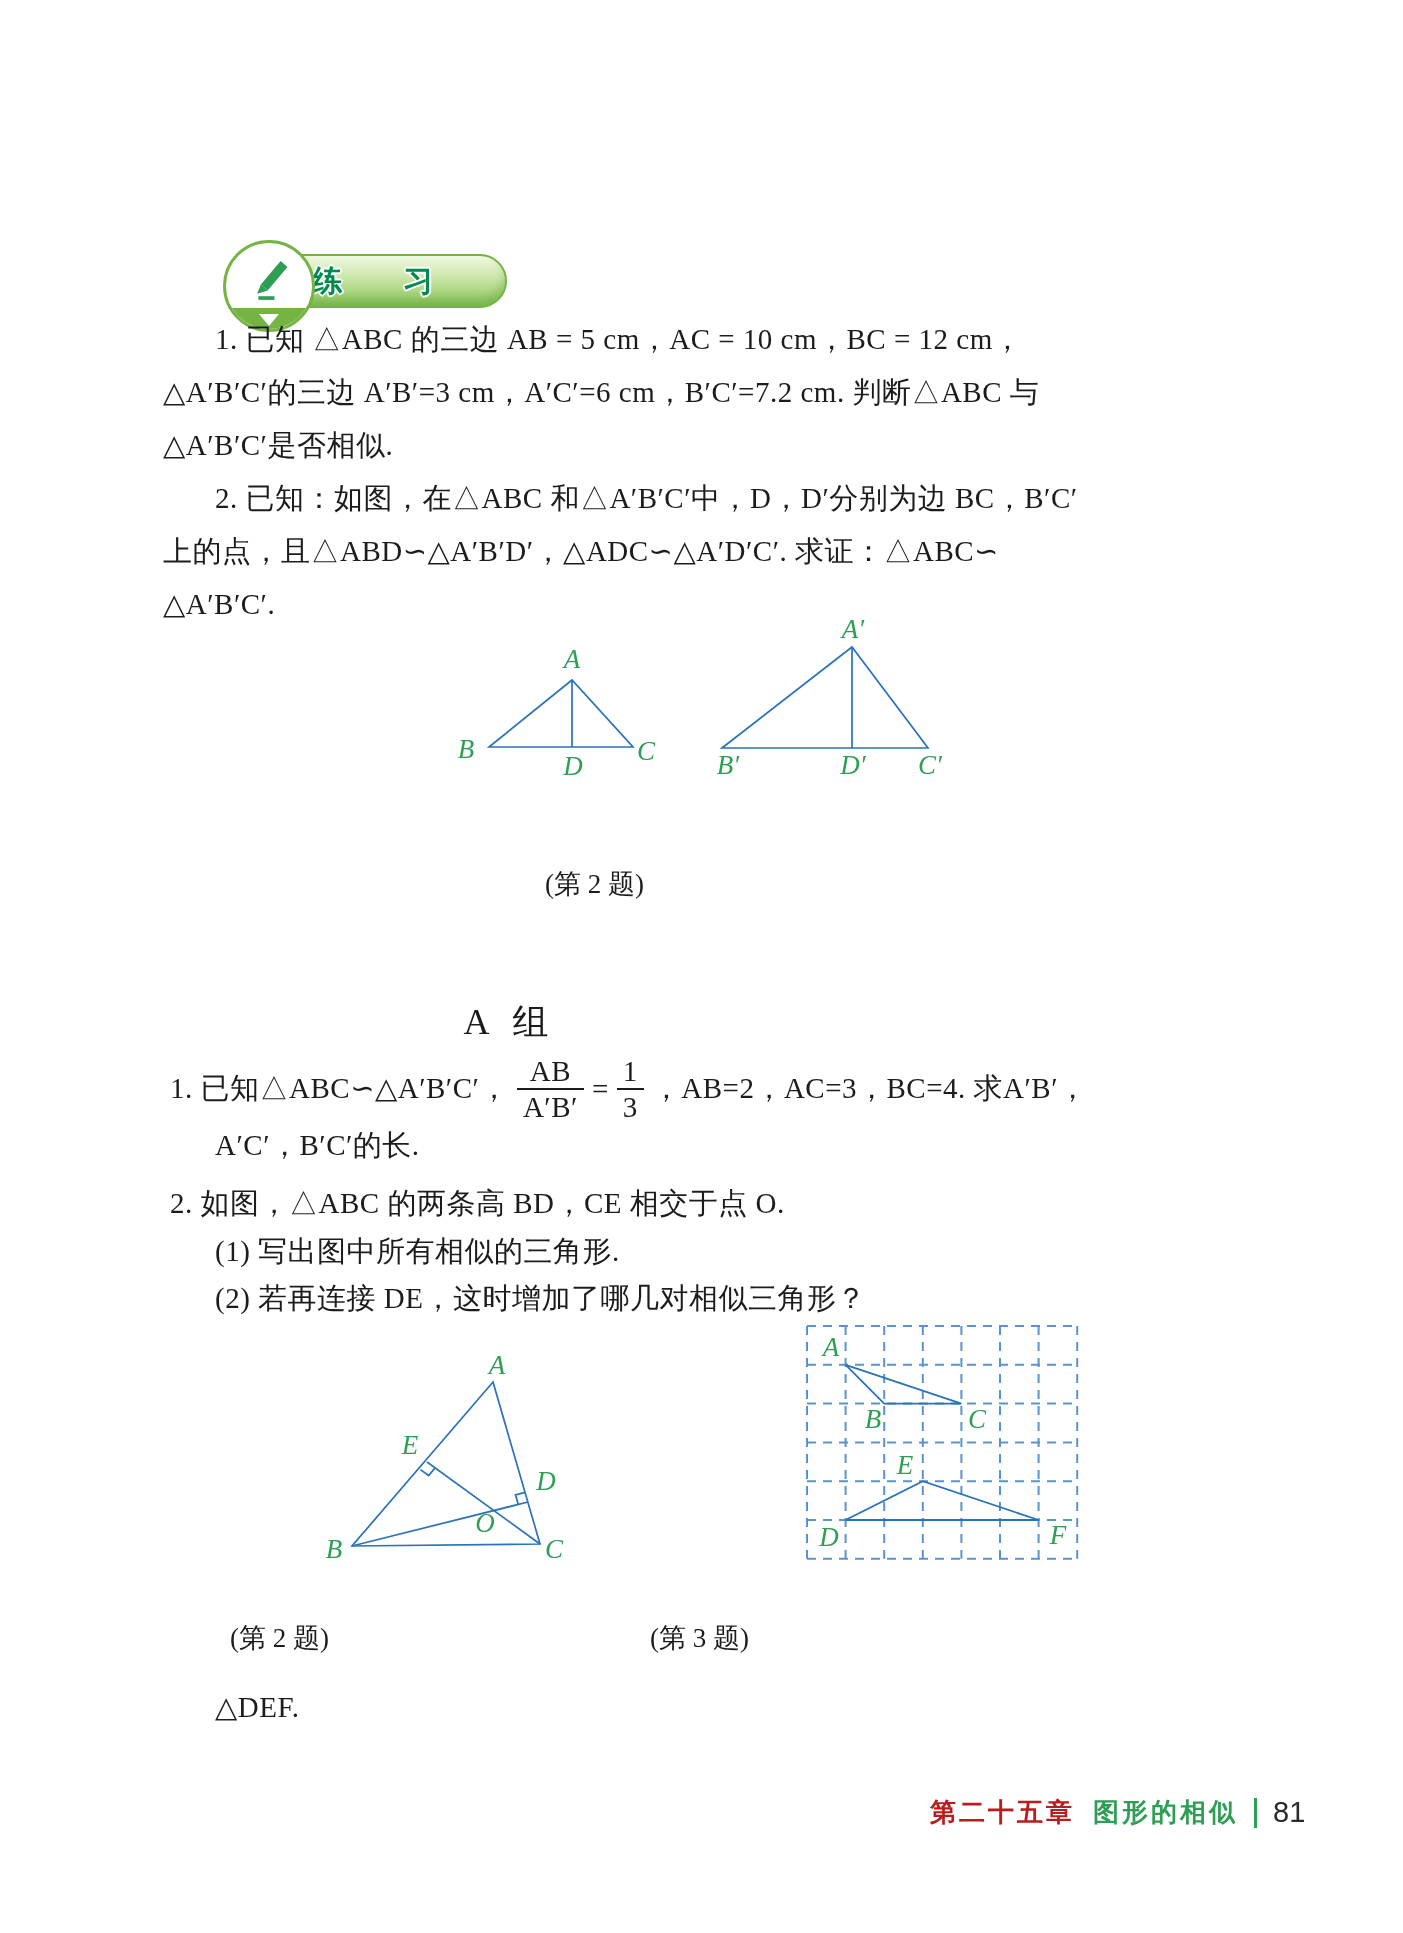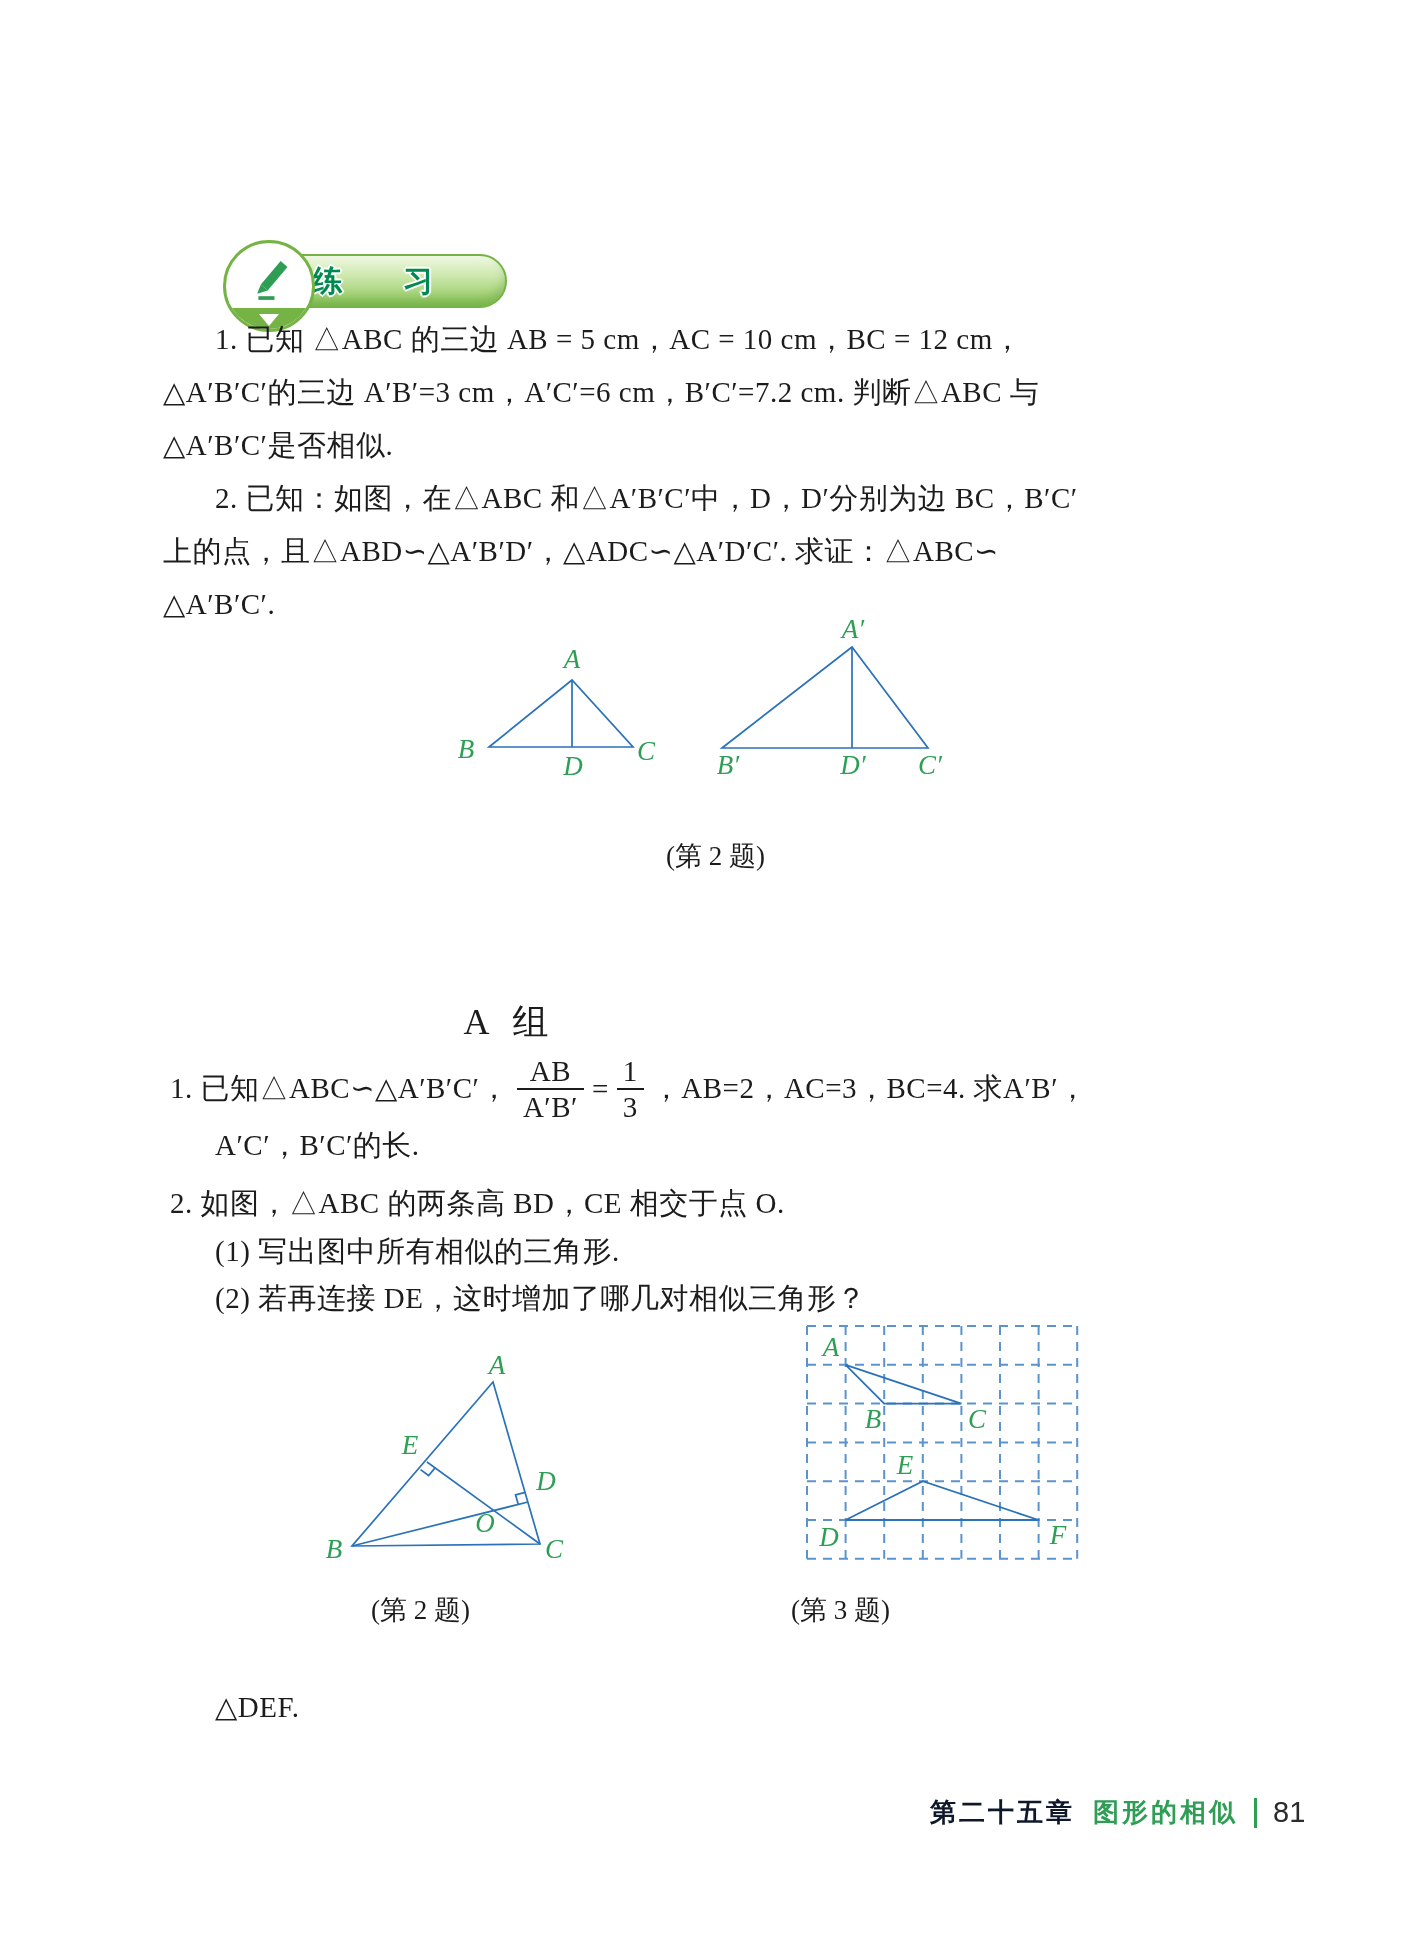--- a/index.html
+++ b/index.html
@@ -2,21 +2,21 @@
 <html><head>
 <meta charset="utf-8">
 <style>
   html,body{margin:0;padding:0;}
   body{width:1403px;height:1933px;background:#ffffff;position:relative;
        font-family:"Liberation Serif", serif;color:#1c1c1c;}
   .page{position:absolute;left:0;top:0;width:1403px;height:1474px;background:#fff;}
 
   
   .tline{position:absolute;font-size:29px;line-height:1.2;white-space:nowrap;letter-spacing:.5px;color:#1c1c1c;}
-  .caption{position:absolute;font-size:27px;text-align:right;color:#1c1c1c;}
+  .caption{position:absolute;font-size:27px;text-align:left;color:#1c1c1c;margin-top:28px;}
   .heading{position:absolute;left:160px;top:998px;width:700px;text-align:center;
            font-size:36px;letter-spacing:8px;color:#1c1c1c;}
 
   
   .fracline{position:absolute;left:170px;top:1056px;display:flex;align-items:center;
             font-size:29px;letter-spacing:.5px;white-space:nowrap;}
   .frac{display:inline-flex;flex-direction:column;align-items:center;margin:0 8px;}
   .frac .num{padding:0 6px 2px 6px;line-height:1.05;}
   .frac .den{border-top:2px solid #1c1c1c;padding:2px 6px 0 6px;line-height:1.05;}
 
@@ -36,21 +36,21 @@
               border-left:10px solid transparent;border-right:10px solid transparent;border-top:12px solid #ffffff;}
   .badge .icon{position:absolute;left:21px;top:8px;}
 
   
   .fig{position:absolute;}
   .fig svg text{font-family:"Liberation Serif",serif;font-style:italic;font-size:27px;fill:#2f9e55;}
 
   
   .footer{position:absolute;left:930px;top:1795px;display:flex;align-items:center;
           font-family:"Liberation Sans",sans-serif;}
-  .footer .chap{color:#0f172a;font-size:26px;font-weight:bold;letter-spacing:3px;}
+  .footer .chap{color:#b91c1c;font-size:26px;font-weight:bold;letter-spacing:3px;}
   .footer .sect{color:#2f9e55;font-size:26px;font-weight:bold;letter-spacing:3px;margin-left:18px;}
   .footer .bar{width:3px;height:30px;background:#2f9e55;margin:0 16px;}
   .footer .num{color:#2b2b2b;font-size:29px;}
 </style>
 </head>
 <body>
 
 <div class="page">
 
   <div class="badge" style="left:205px;top:240px;">

